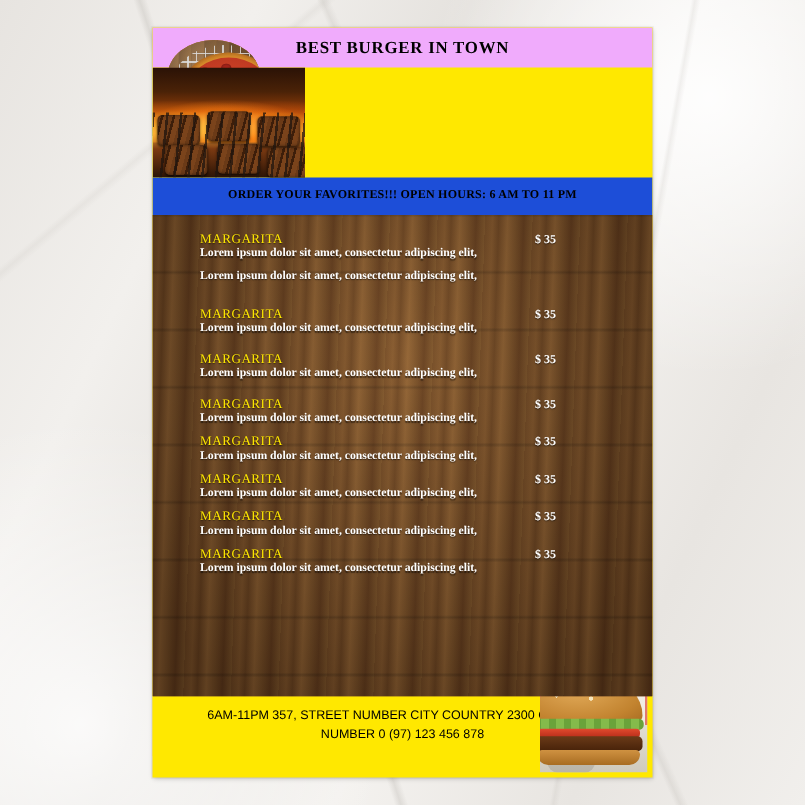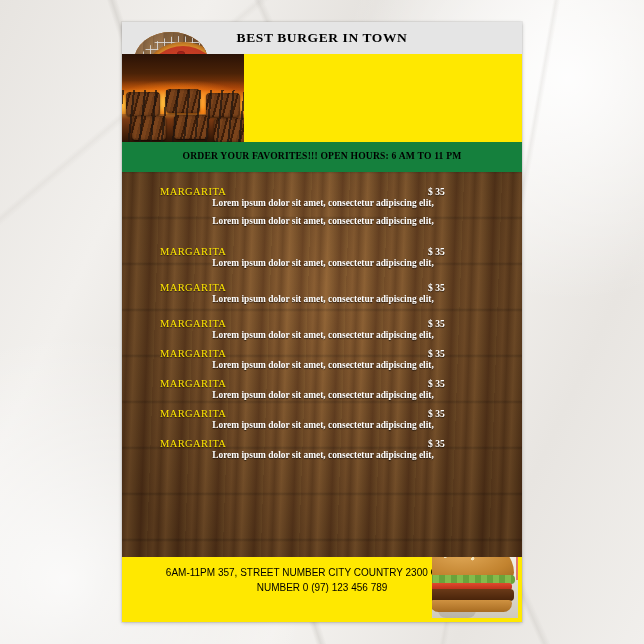--- a/index.html
+++ b/index.html
@@ -37,21 +37,21 @@
     left: 122px; top: 22px;
     width: 400px; height: 600px;
     background: #ffe800;
     box-shadow: 0 1px 4px rgba(0,0,0,0.22), 0 0 0 1px rgba(0,0,0,0.05);
     overflow: hidden;
   }
 
   
   .title-band {
     height: 32px;
-    background: #e5e5e5;
+    background: #f0abfc;
     display: flex; align-items: center; justify-content: center;
   }
   .title-band .title {
     font-size: 13.5px;
     font-weight: bold;
     letter-spacing: 0.6px;
     color: #000;
     text-align: center;
   }
 
@@ -195,21 +195,21 @@
     border-radius:4px;
   }
   .bun-bottom {
     position:absolute; left:2px; right:2px; top:58px; height:12px;
     background: linear-gradient(180deg,#cf9241,#a86c22);
     border-radius: 4px 4px 10px 10px;
   }
 
   
   .info-band {
-    background: #15803d;
+    background: #1d4ed8;
     padding: 7px 10px 9px;
     text-align: center;
   }
   .info-band div {
     font-size: 9.6px;
     font-weight: bold;
     color: #000;
     line-height: 1.45;
     letter-spacing: 0.2px;
   }
@@ -259,21 +259,21 @@
     color: #ffffff;
     text-shadow: 0 1px 1px rgba(0,0,0,0.55);
     flex: 0 0 64px;
     text-align: left;
   }
   .menu-item .desc {
     font-size: 9.4px;
     font-weight: bold;
     color: #ffffff;
     text-shadow: 0 1px 1px rgba(0,0,0,0.6);
-    text-align: center;
+    text-align: left;
     padding-right: 6px;
     margin-top: 1px;
   }
   .menu-item.gap-after { margin-bottom: 20px; }
   .menu-item.gap-after-sm { margin-bottom: 14px; }
 
   
   .footer-band {
     background: #ffe800;
     height: 48px;
@@ -436,17 +436,17 @@
         </div>
         <div class="desc">Lorem ipsum dolor sit amet, consectetur adipiscing elit,</div>
       </div>
 
     </div>
   </div>
 
   <div class="footer-band">
     <div class="ftext">
       <div>6AM-11PM 357, STREET NUMBER  CITY COUNTRY 2300 CONTACT</div>
-      <div>NUMBER 0 (97) 123 456 789</div>
+      <div>NUMBER 0 (97) 123 456 878</div>
     </div>
   </div>
 
 </div>
 
 </body></html>

